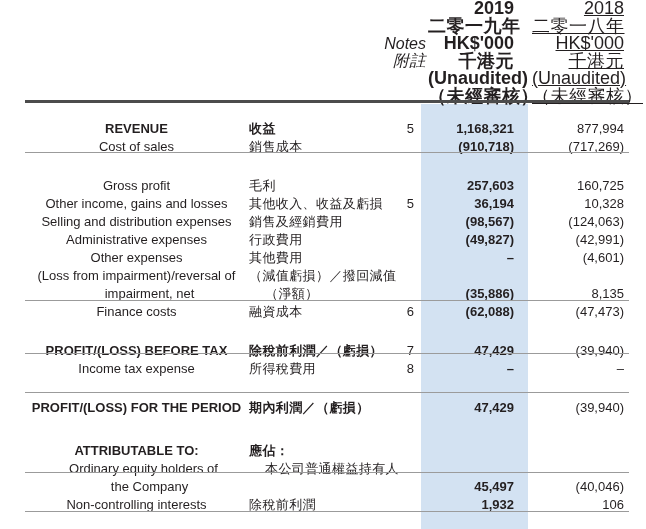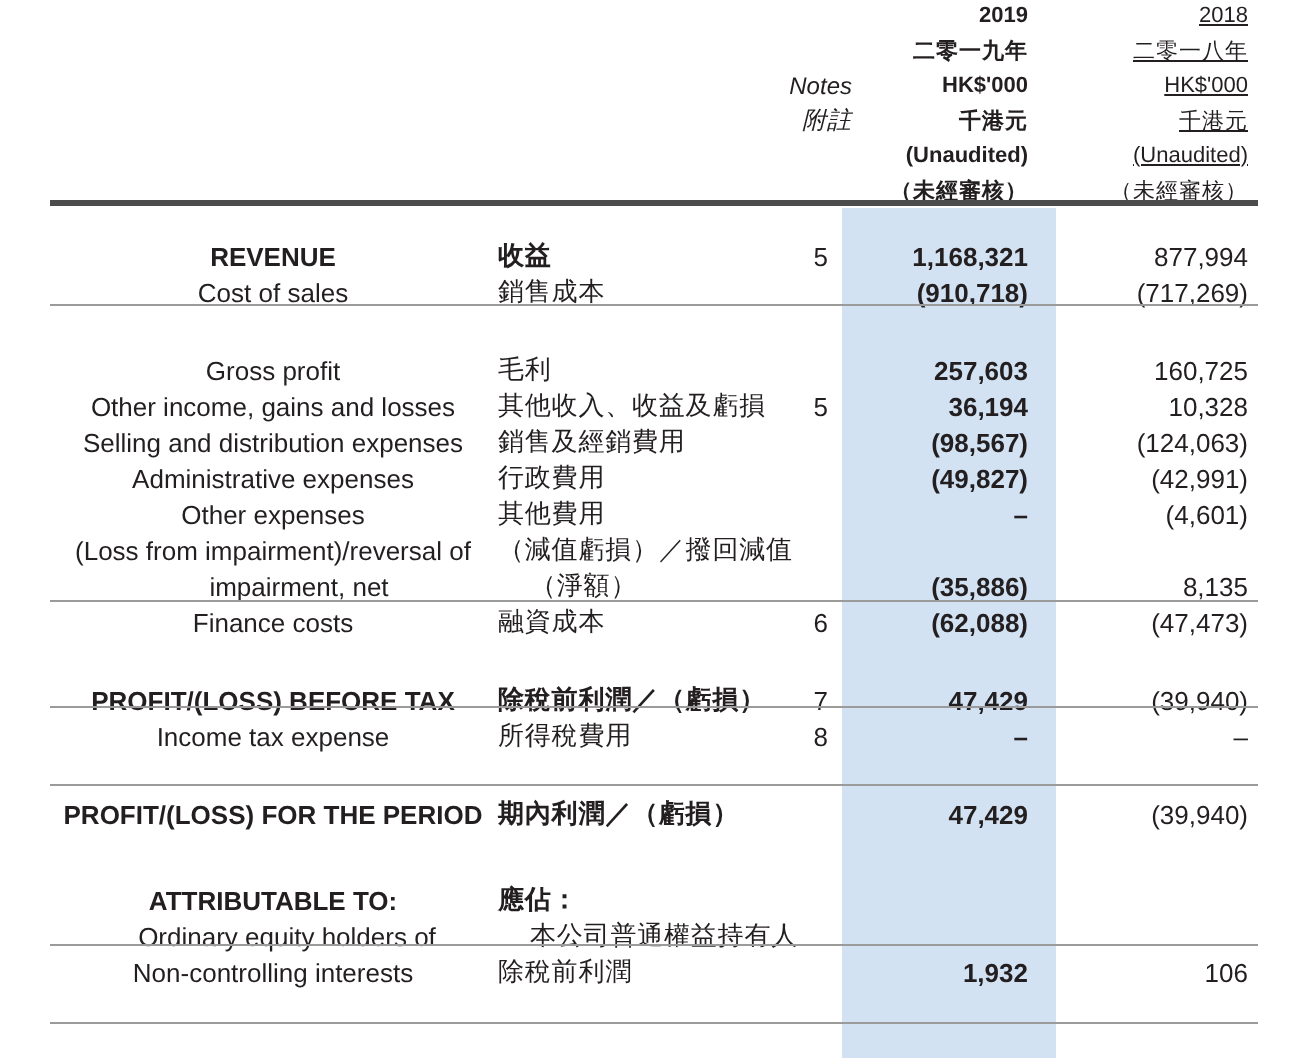--- a/index.html
+++ b/index.html
@@ -49,30 +49,30 @@
 
   td, th {
     padding: 0;
     vertical-align: bottom;
     font-weight: normal;
   }
 
   
   .hdr-cell {
     text-align: right;
-    font-size: 11px;
+    font-size: 18px;
     line-height: 17.4px;
     padding-bottom: 0;
     vertical-align: bottom;
     white-space: nowrap;
   }
   .hdr-cell .ln { display: block; }
   .hdr-notes {
     text-align: right;
-    font-size: 12px;
+    font-size: 16px;
     font-style: italic;
     line-height: 17.4px;
     vertical-align: bottom;
     padding-right: 2px;
     white-space: nowrap;
   }
   .hdr-notes .ln { display: block; }
   .b { font-weight: bold; }
   .cn { font-family: "DejaVu Sans", "Liberation Sans", sans-serif; letter-spacing: 0.5px; }
 
@@ -302,20 +302,27 @@
     </tr>
 
     <tr class="row">
       <td class="eng indent1">Ordinary equity holders of</td>
       <td class="chi chi-indent1">本公司普通權益持有人</td>
       <td class="note"></td>
       <td class="num y19"></td>
       <td class="num y18"></td>
     </tr>
 
+    <tr class="row">
+      <td class="eng indent2">the Company</td>
+      <td class="chi"></td>
+      <td class="note"></td>
+      <td class="num y19">45,497</td>
+      <td class="num y18">(40,046)</td>
+    </tr>
 
     <tr class="row">
       <td class="eng">Non-controlling interests</td>
       <td class="chi">除稅前利潤</td>
       <td class="note"></td>
       <td class="num y19">1,932</td>
       <td class="num y18">106</td>
     </tr>
 
     <tr class="sp-lg" style="height:27px;">

